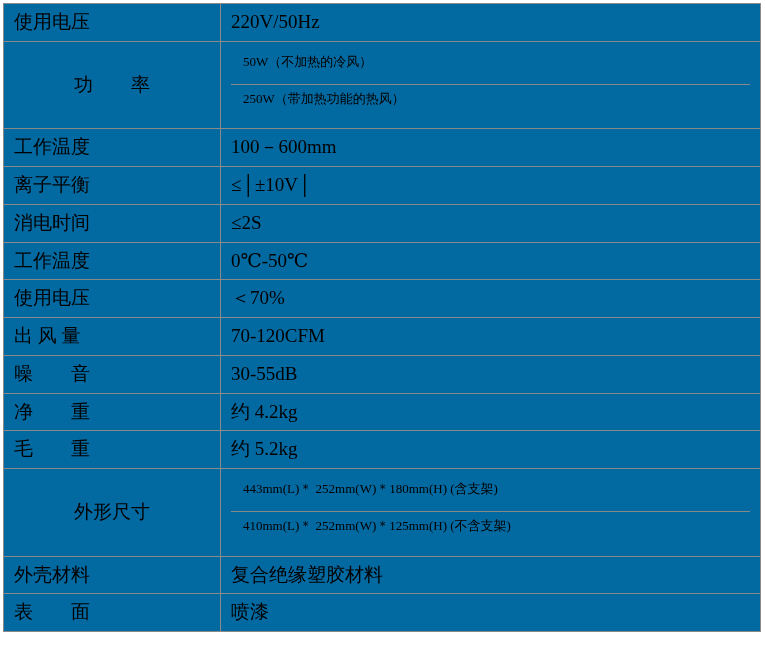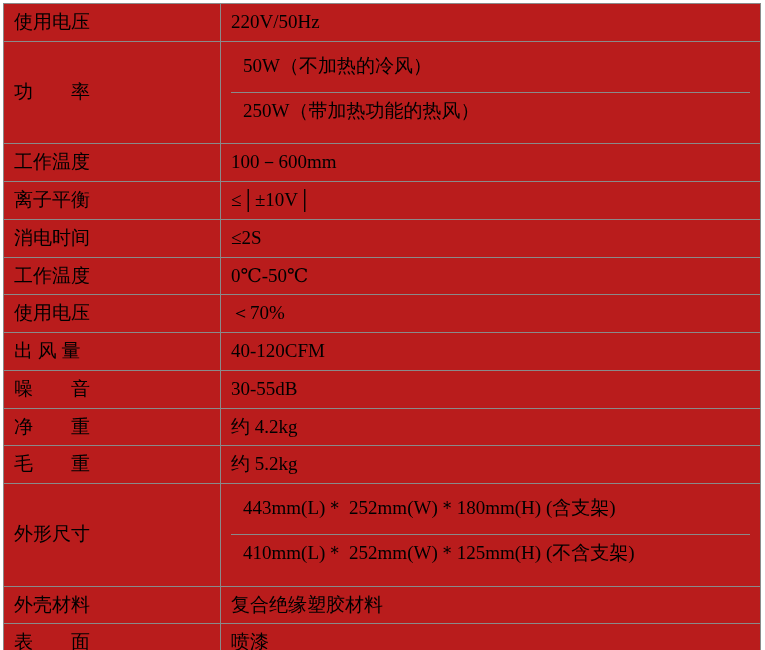--- a/index.html
+++ b/index.html
@@ -22,21 +22,21 @@
     border-collapse: collapse;
     width: 758px;
     table-layout: fixed;
   }
   table.spec-table td {
     border: 1px solid #8a8a8a;
     font-size: 19px;
     line-height: 1.25;
     padding: 6px 10px 7px 10px;
     vertical-align: middle;
-    background: #b91c1c;
+    background: #0369a1;
     white-space: nowrap;
     overflow: hidden;
   }
   td.label {
     width: 196px;
     padding-left: 14px;
   }
   td.value {
     padding-left: 12px;
   }
@@ -47,28 +47,28 @@
   }
   table.subtable {
     border-collapse: collapse;
     width: 100%;
     table-layout: fixed;
   }
   table.subtable td {
     border: 0;
     border-bottom: 1px solid #8a8a8a;
     padding: 6px 10px 14px 12px;
-    font-size: 19px;
+    font-size: 13px;
   }
   table.subtable tr:last-child td {
     border-bottom: 0;
     margin-top: 42px;
   }
   .tall-label {
-    text-align: left;
+    text-align: center;
   }
 </style>
 </head>
 <body>
 
 <div class="spec-wrap">
   <table class="spec-table">
     <tbody>
 
       <tr>
@@ -113,21 +113,21 @@
         <td class="value">0℃-50℃</td>
       </tr>
 
       <tr>
         <td class="label">使用电压</td>
         <td class="value">＜70%</td>
       </tr>
 
       <tr>
         <td class="label">出 风 量</td>
-        <td class="value">40-120CFM</td>
+        <td class="value">70-120CFM</td>
       </tr>
 
       <tr>
         <td class="label">噪　　音</td>
         <td class="value">30-55dB</td>
       </tr>
 
       <tr>
         <td class="label">净　　重</td>
         <td class="value">约 4.2kg</td>

